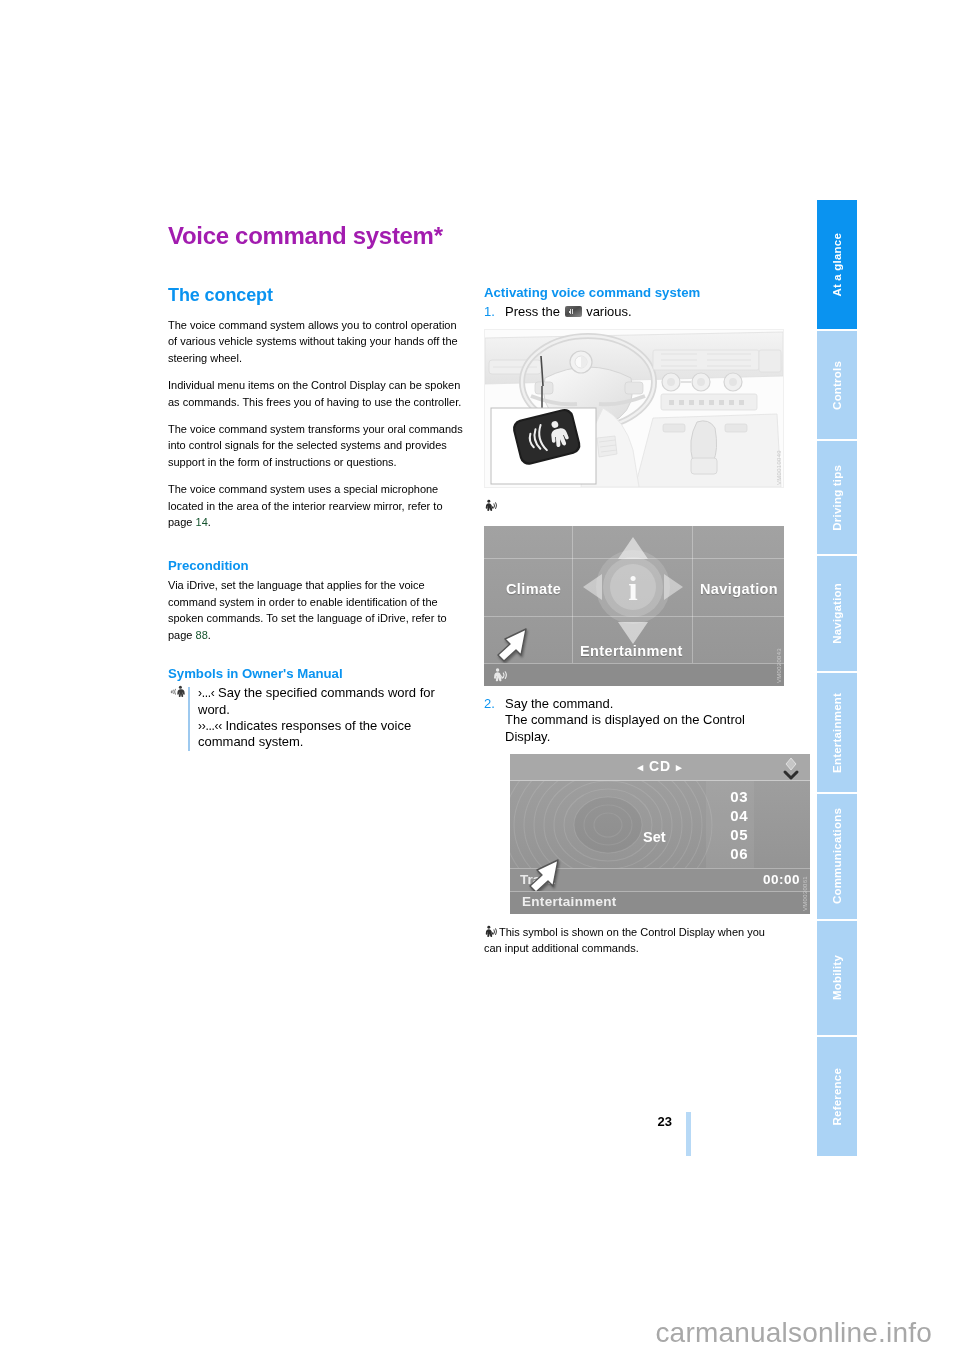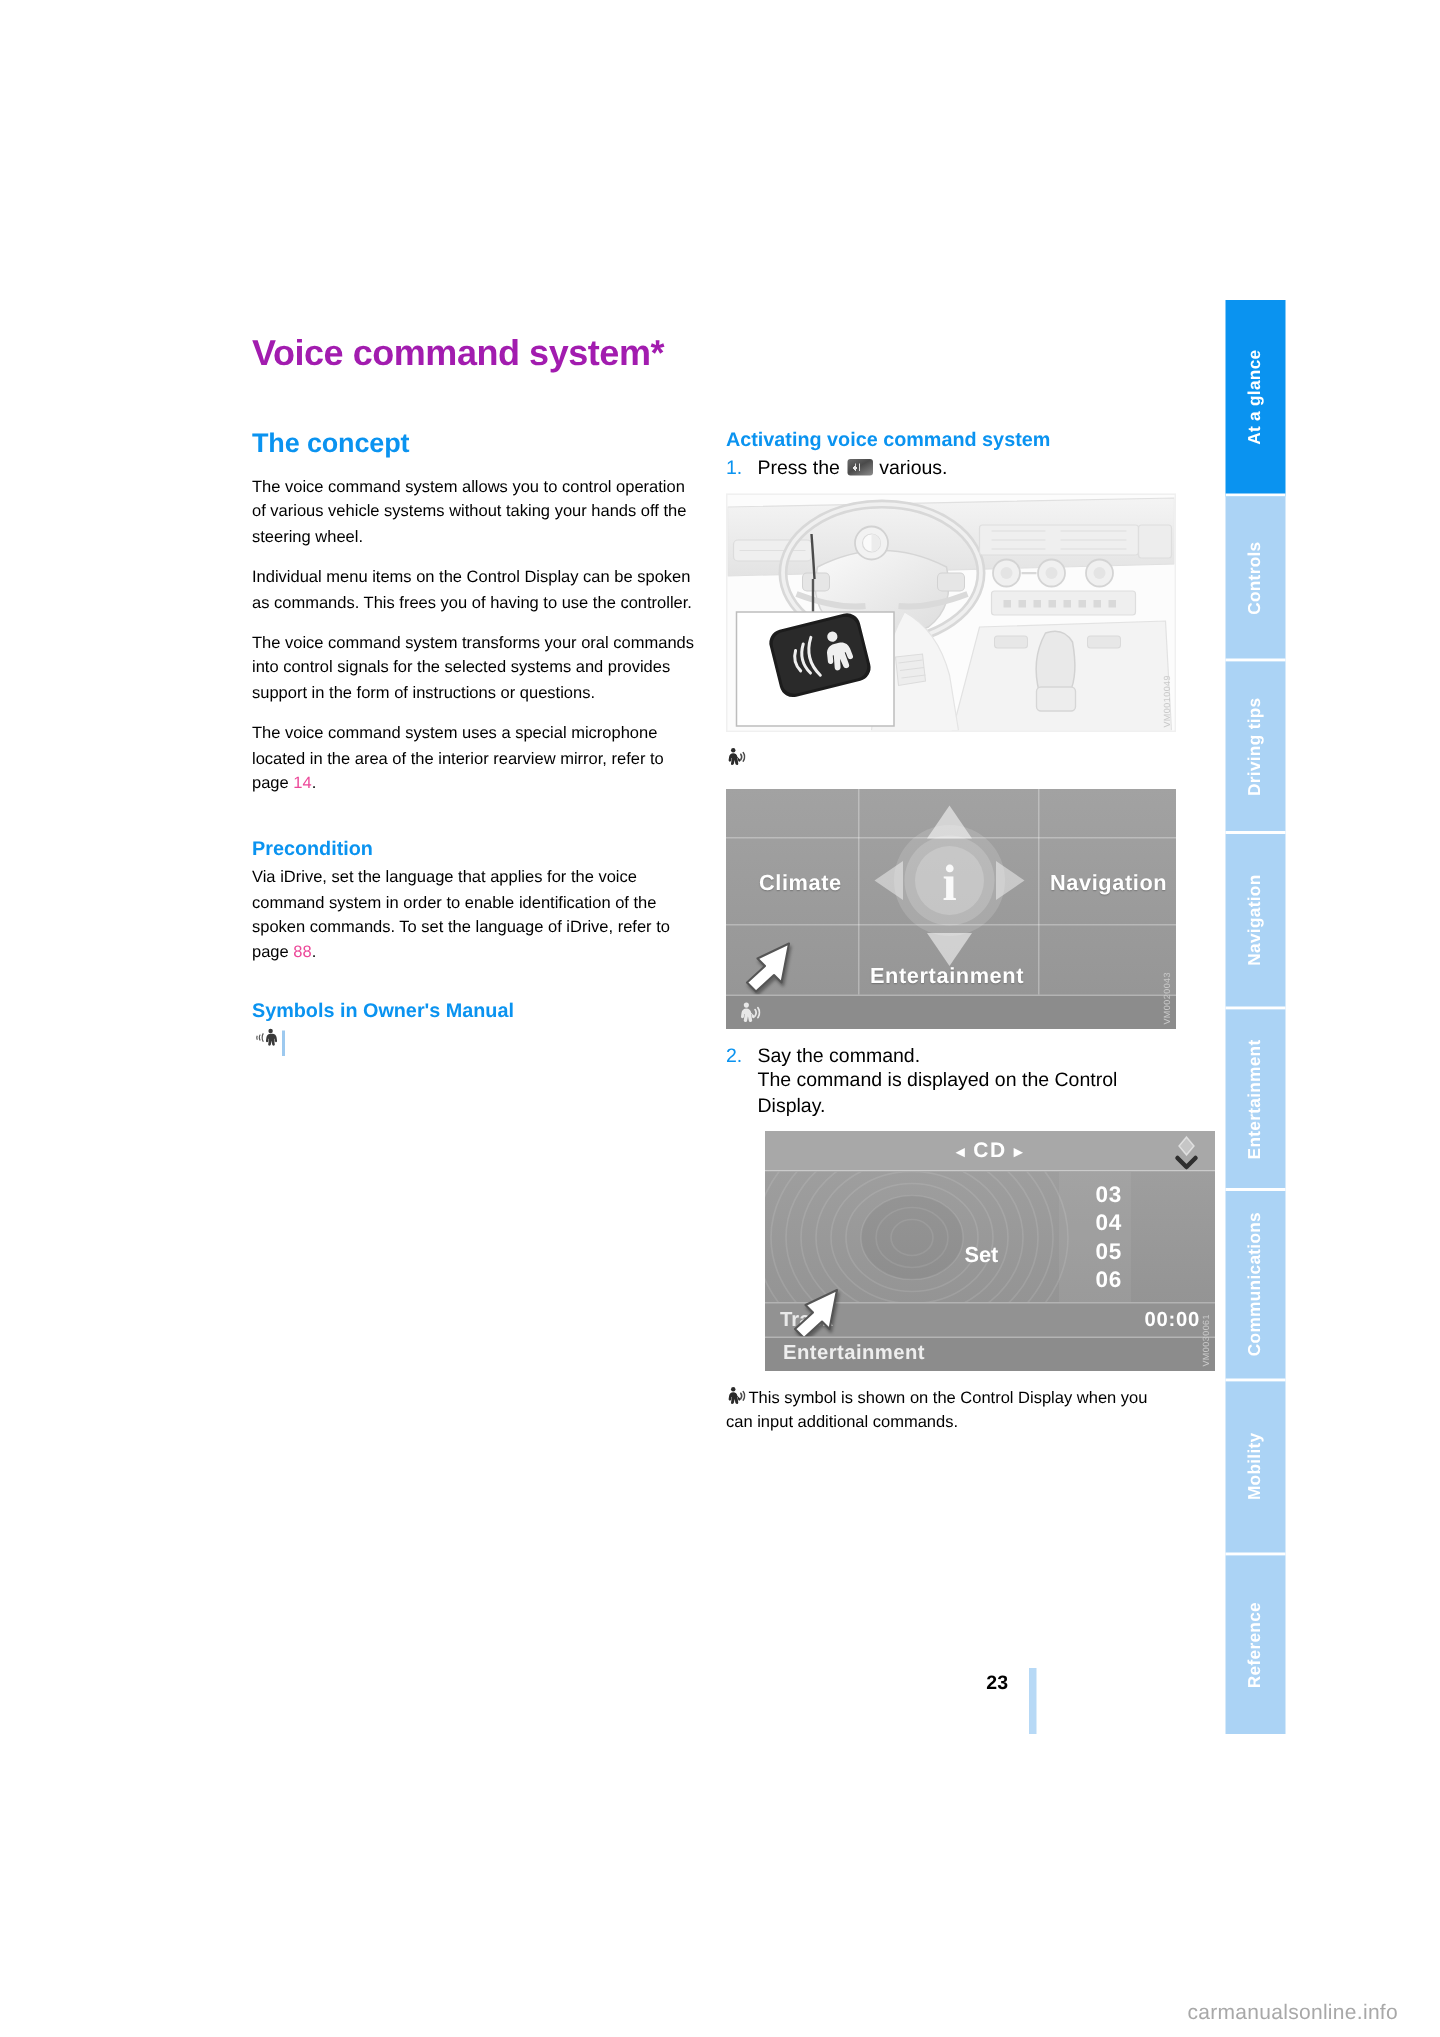--- a/index.html
+++ b/index.html
@@ -93,21 +93,21 @@
     margin: 0 0 4px 0;
   }
   p.body {
     font-size: 11px;
     line-height: 16.4px;
     margin: 0 0 11px 0;
   }
   p.body:last-child { margin-bottom: 0; }
 
   .pageref {
-    color: #ec4899;
+    color: #14532d;
   }
 
   .spacer-lg { height: 17px; }
   .spacer-md { height: 12px; }
 
   
   .step {
     display: flex;
     font-size: 13px;
     line-height: 16.4px;
@@ -348,21 +348,21 @@
     top: 1112px;
     width: 5px;
     height: 44px;
     background: #b7d9f6;
   }
 
   .watermark {
     position: absolute;
     right: 28px;
     bottom: 9px;
-    font-size: 14px;
+    font-size: 28px;
     color: #a8a8a8;
     letter-spacing: 0.2px;
   }
 </style>
 </head>
 <body>
 
 <div class="page">
 
   <div class="page-title">Voice command system*</div>
@@ -419,20 +419,24 @@
             <path d="M1.2 5.4c-.5.8-.5 2 0 2.9l.7-.3c-.4-.8-.4-1.6 0-2.3z"></path>
             <path d="M3.1 4.6c-.8 1.2-.8 3 0 4.3l.7-.4c-.7-1.1-.7-2.5 0-3.6z"></path>
             <path d="M5.2 3.7c-1.1 1.7-1.1 4.3 0 6l.7-.4c-1-1.5-1-3.7 0-5.2z"></path>
           </g>
           <g fill="#3a3a3a">
             <circle cx="10.4" cy="2.3" r="1.5"></circle>
             <path d="M10.4 4.2c-1.5 0-2.6 1-2.8 2.4l-.3 2.2c-.1.5.2.9.7 1 .5 0 .9-.3.9-.8l.2-1.5h.3l-.6 3.6c-.1.5.3 1 .8 1s1-.4 1-.9l.4-2.3.4 2.3c.1.5.5.9 1 .9s.9-.5.8-1l-.6-3.6h.3l.2 1.5c0 .5.4.8.9.8s.8-.5.7-1l-.3-2.2c-.2-1.4-1.3-2.4-2.8-2.4z"></path>
           </g>
         </svg>
         <div class="note-rule"></div>
+      </div>
+      <div class="note-text">
+        <span class="quote">›...‹</span><span> Say the specified commands word for word.</span><br>
+        <span class="quote">››...‹‹</span><span> Indicates responses of the voice command system.</span>
       </div>
     </div>
   </div>
 
   <div class="col-right">
 
 
     <h3 class="subsection">Activating voice command system</h3>
 
     <div class="step">

